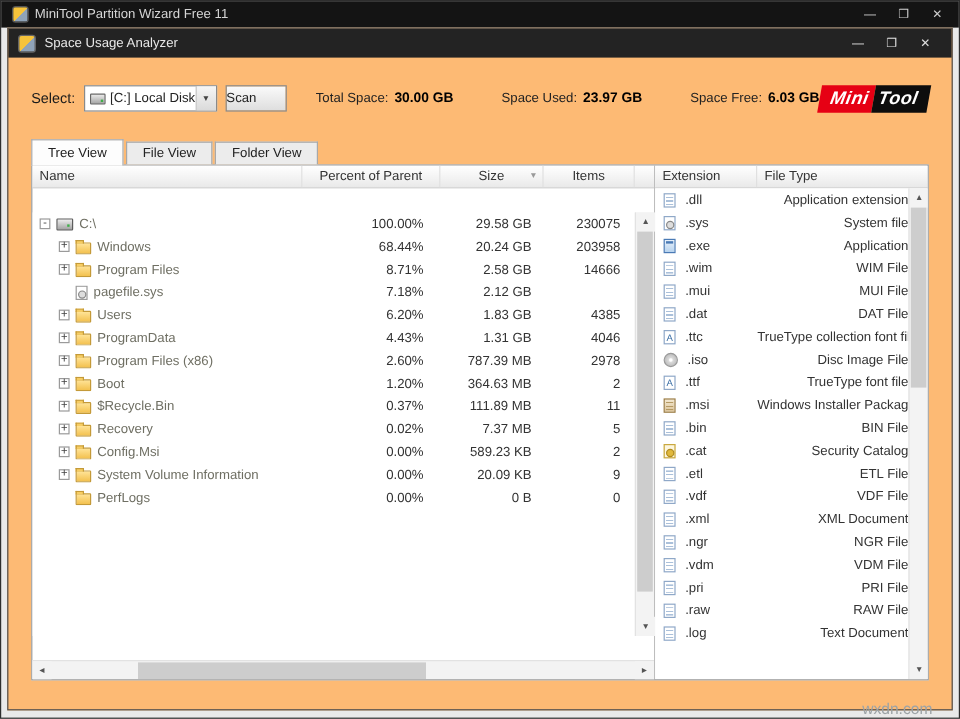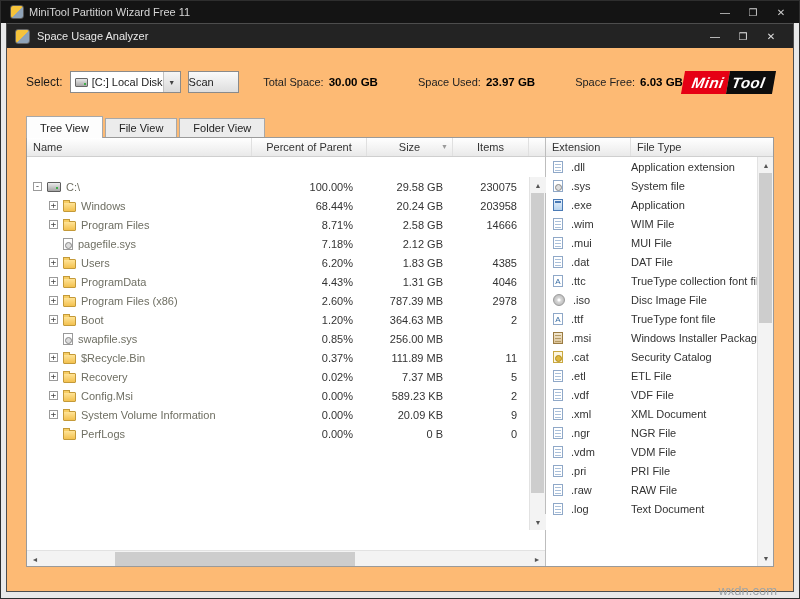--- a/index.html
+++ b/index.html
@@ -86,21 +86,21 @@
                 border:1px solid #5d5d5d; border-radius:1px; position:relative; }
   .drive-icon::after { content:""; position:absolute; right:2px; bottom:2px; width:2px; height:2px; background:#3fae49; }
   .file-icon { width:10px; height:12px; background:#fff; border:1px solid #9a9a9a; position:relative; }
   .file-icon::after { content:""; position:absolute; left:1px; top:3px; width:5px; height:5px;
                       border:1px solid #888; border-radius:50%; background:#ddd; }
   .cell-pct { width:115px; text-align:right; padding-right:14px; color:#333; }
   .cell-size { width:86px; text-align:right; padding-right:10px; color:#333; }
   .cell-items { width:76px; text-align:right; padding-right:12px; color:#333; }
 
   
-  .erow { display:flex; height:19px; align-items:center; font-size:11px; }
+  .erow { display:flex; height:19px; align-items:center; font-size:11px;text-align:right; }
   .ecell-ext { width:85px; display:flex; align-items:center; padding-left:7px; color:#333; flex:0 0 auto; }
   .ecell-type { flex:1; color:#333; white-space:nowrap; overflow:hidden; }
   .ext-icon { width:10px; height:12px; background:#fff; border:1px solid #8fa8c8; margin-right:8px;
               flex:0 0 auto; position:relative; }
   .ext-icon::after { content:""; position:absolute; left:1px; right:1px; top:2px; height:7px;
                      background:repeating-linear-gradient(to bottom,#aac0da 0 1px,#fff 1px 3px); }
   .application-icon { border-color:#4a7ab5; background:linear-gradient(#e8f1fb,#b7d3ee); }
   .application-icon::after { background:#4a7ab5; height:2px; top:1px; }
   .disc-image-icon { width:12px; height:12px; border-radius:50%; border-color:#9a9a9a;
                      background:radial-gradient(circle,#fff 0 1px,#d9d9d9 2px,#bfbfbf 5px); }
@@ -274,30 +274,20 @@
                   <span class="expand">+</span>
                   <span class="row-icon folder-icon"></span>
                   <span class="name-text">Boot</span>
                 </div>
                 <div class="cell-pct">1.20%</div>
                 <div class="cell-size">364.63 MB</div>
                 <div class="cell-items">2</div>
               </div>
               <div class="trow">
                 <div class="cell-name" style="padding-left: 22px;">
-                  <span class="expand" style="visibility: hidden;"></span>
-                  <span class="row-icon file-icon"></span>
-                  <span class="name-text">swapfile.sys</span>
-                </div>
-                <div class="cell-pct">0.85%</div>
-                <div class="cell-size">256.00 MB</div>
-                <div class="cell-items"></div>
-              </div>
-              <div class="trow">
-                <div class="cell-name" style="padding-left: 22px;">
                   <span class="expand">+</span>
                   <span class="row-icon folder-icon"></span>
                   <span class="name-text">$Recycle.Bin</span>
                 </div>
                 <div class="cell-pct">0.37%</div>
                 <div class="cell-size">111.89 MB</div>
                 <div class="cell-items">11</div>
               </div>
               <div class="trow">
                 <div class="cell-name" style="padding-left: 22px;">
@@ -430,20 +420,27 @@
               </div>
               <div class="erow">
                 <div class="ecell-ext">
                   <span class="ext-icon installer-package-icon"></span>
                   <span>.msi</span>
                 </div>
                 <div class="ecell-type">Windows Installer Package</div>
               </div>
               <div class="erow">
                 <div class="ecell-ext">
+                  <span class="ext-icon document-icon"></span>
+                  <span>.bin</span>
+                </div>
+                <div class="ecell-type">BIN File</div>
+              </div>
+              <div class="erow">
+                <div class="ecell-ext">
                   <span class="ext-icon security-catalog-icon"></span>
                   <span>.cat</span>
                 </div>
                 <div class="ecell-type">Security Catalog</div>
               </div>
               <div class="erow">
                 <div class="ecell-ext">
                   <span class="ext-icon document-icon"></span>
                   <span>.etl</span>
                 </div>

